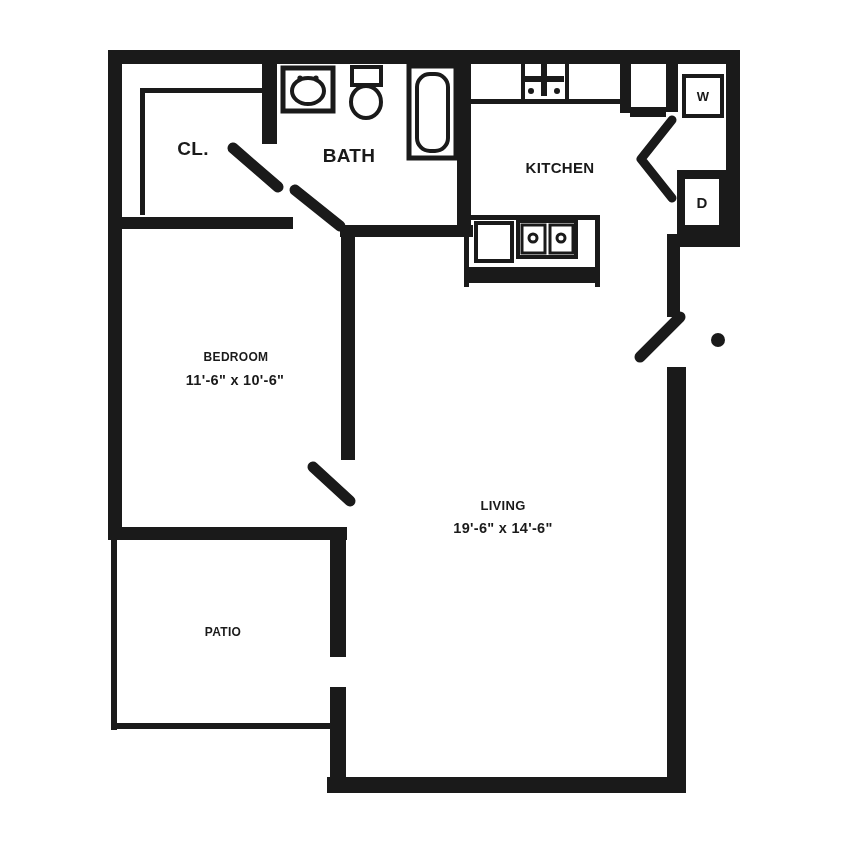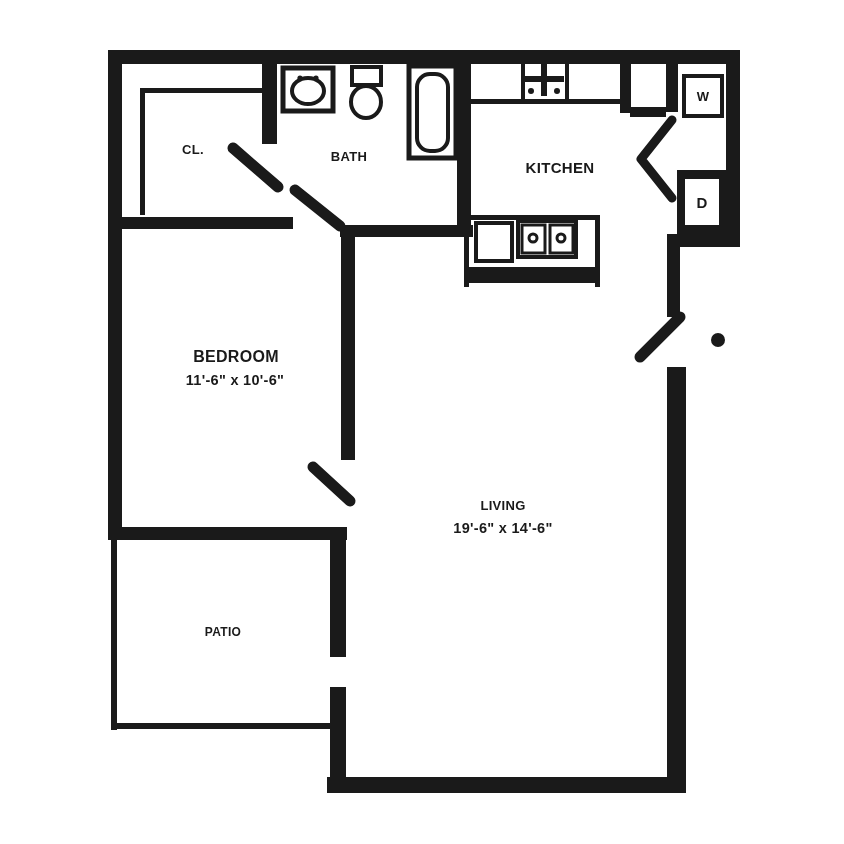--- a/index.html
+++ b/index.html
@@ -102,23 +102,23 @@
     <line x1="233" y1="148" x2="278" y2="187" stroke="currentColor" stroke-width="11" stroke-linecap="round"></line>
     <line x1="295" y1="190" x2="340" y2="226" stroke="currentColor" stroke-width="11" stroke-linecap="round"></line>
     <line x1="313" y1="467" x2="350" y2="501" stroke="currentColor" stroke-width="11" stroke-linecap="round"></line>
     <line x1="640" y1="357" x2="680" y2="317" stroke="currentColor" stroke-width="11" stroke-linecap="round"></line>
 
     <polyline points="672,120 641,159 672,198" fill="none" stroke="currentColor" stroke-width="9" stroke-linecap="round" stroke-linejoin="round"></polyline>
 
     <circle cx="718" cy="340" r="7" fill="currentColor"></circle>
   </svg>
 
-  <div class="lbl" style="left:193px;top:149px;font-size:13px">CL.</div>
-  <div class="lbl" style="left:349px;top:156px;font-size:13px">BATH</div>
+  <div class="lbl" style="left:193px;top:149px;font-size:19px">CL.</div>
+  <div class="lbl" style="left:349px;top:156px;font-size:19px">BATH</div>
   <div class="lbl" style="left:560px;top:167px;font-size:15px">KITCHEN</div>
   <div class="lbl" style="left:703px;top:96px;font-size:13px">W</div>
   <div class="lbl" style="left:702px;top:202px;font-size:15px">D</div>
-  <div class="lbl" style="left:236px;top:357px;font-size:16px">BEDROOM</div>
+  <div class="lbl" style="left:236px;top:357px;font-size:12px">BEDROOM</div>
   <div class="lbl" style="left:235px;top:380px;font-size:14.5px">11'-6" x 10'-6"</div>
   <div class="lbl" style="left:503px;top:505px;font-size:13px">LIVING</div>
   <div class="lbl" style="left:503px;top:528px;font-size:14.5px">19'-6" x 14'-6"</div>
   <div class="lbl" style="left:223px;top:632px;font-size:12px">PATIO</div>
 </div>
 
 </body></html>

